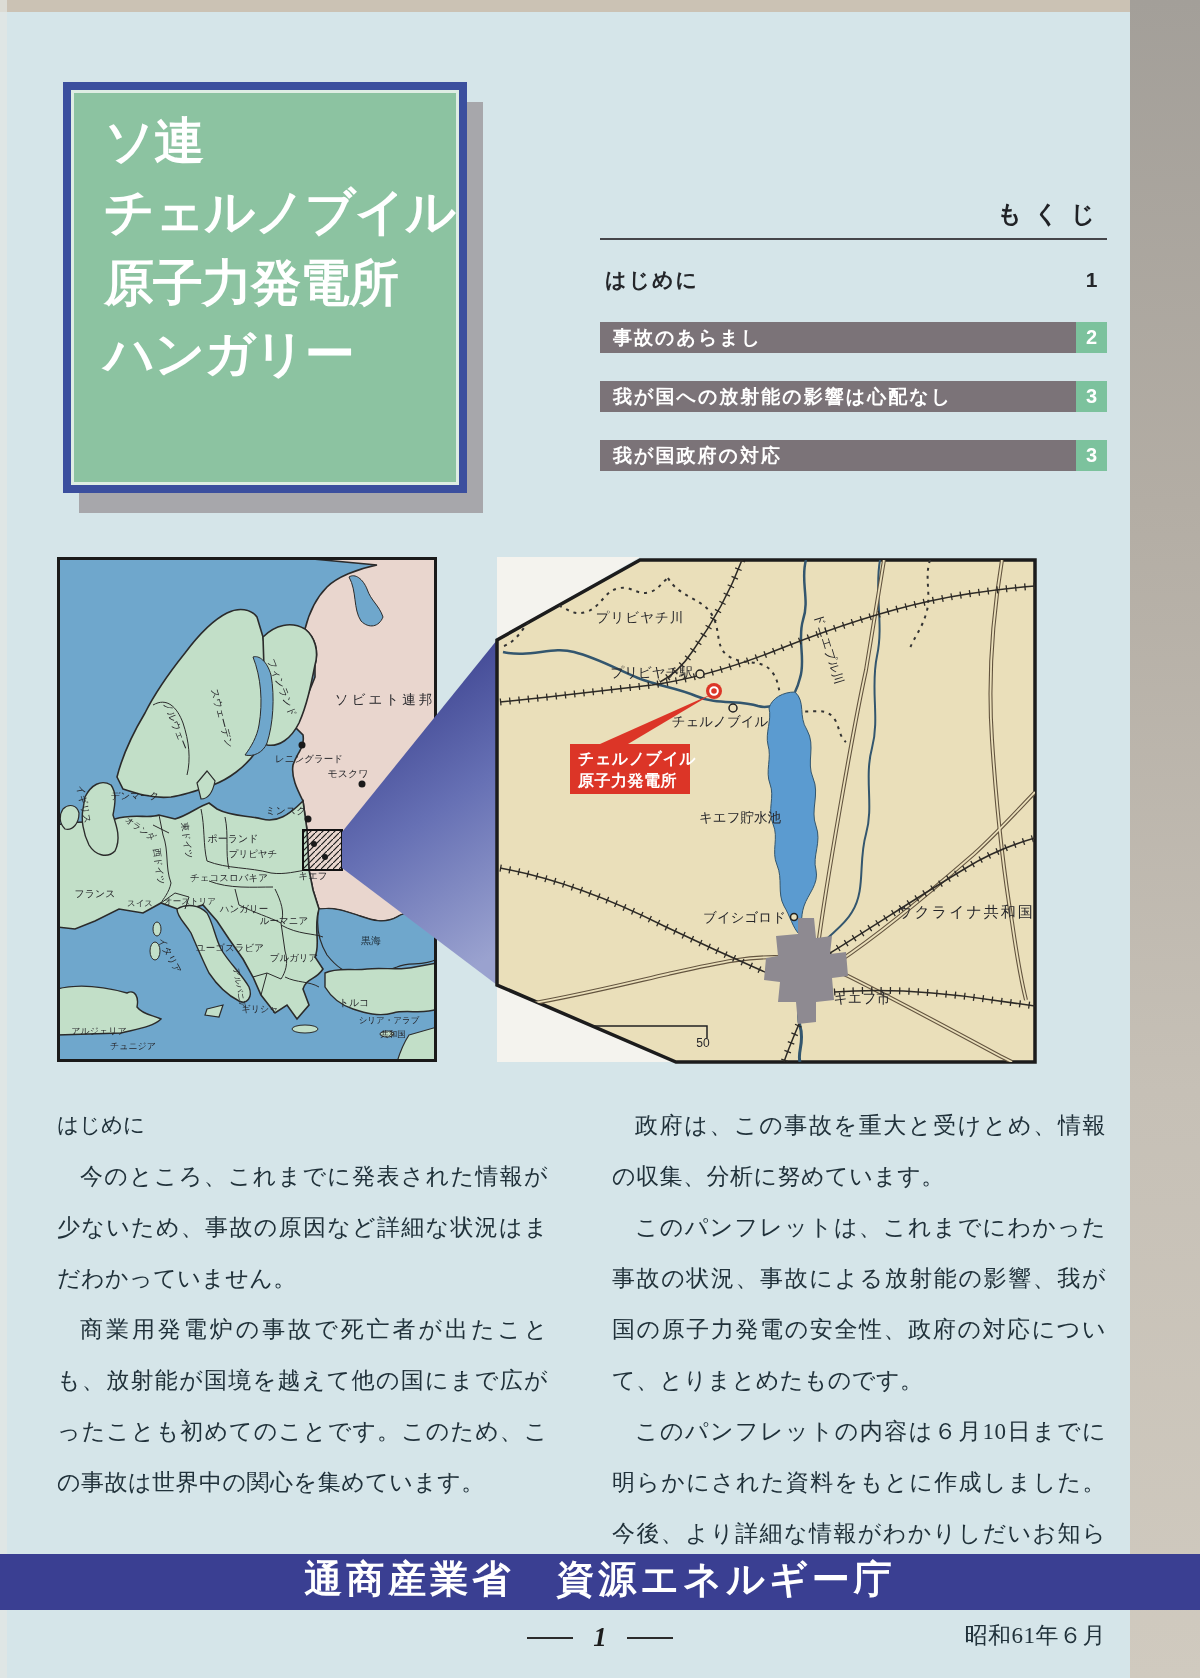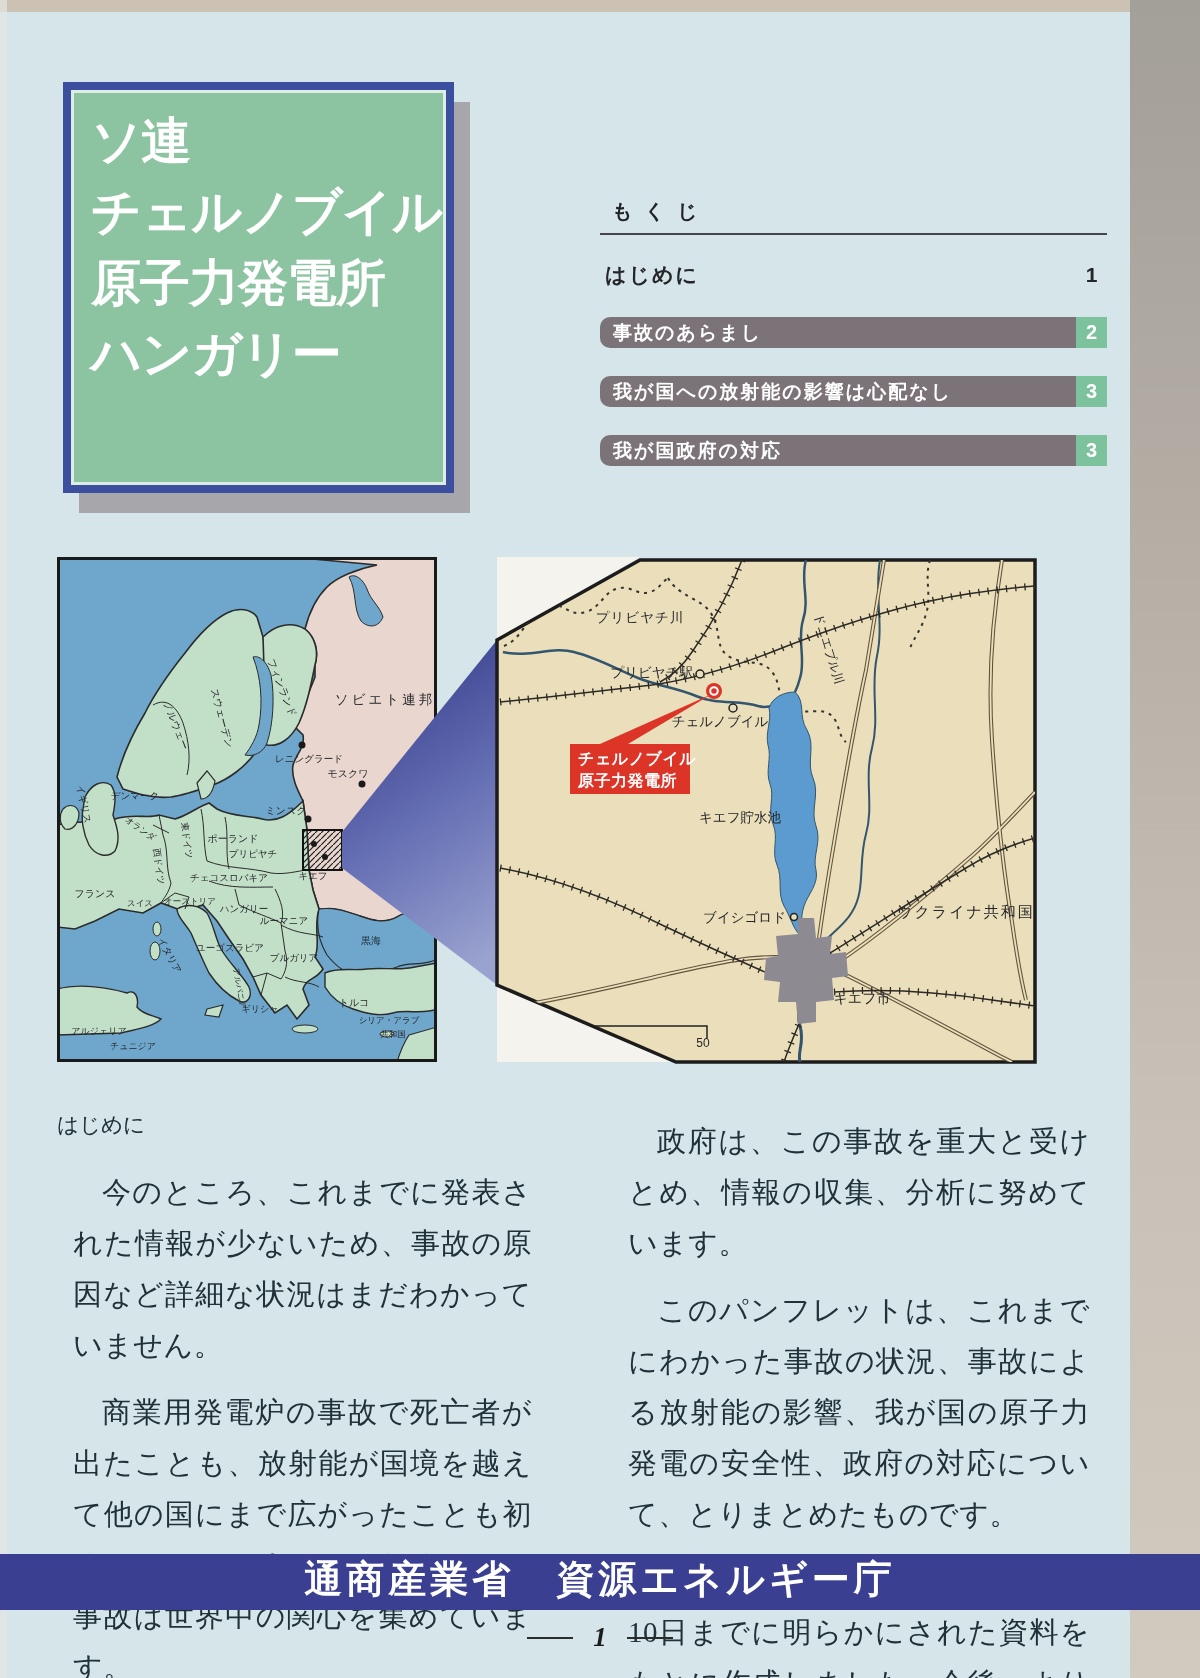--- a/index.html
+++ b/index.html
@@ -6,49 +6,49 @@
   .page{position:relative;width:1200px;height:1678px;background:#d5e5e9;overflow:hidden;
         font-family:"Liberation Sans","DejaVu Sans",sans-serif;}
   
   .edge-top{position:absolute;left:0;top:0;width:1200px;height:12px;background:#cbc2b4;}
   .edge-right{position:absolute;right:0;top:0;width:70px;height:1678px;
               background:linear-gradient(180deg,#a39f99 0%,#b3ada4 30%,#c6c0b6 65%,#d0cabf 100%);}
   .edge-left{position:absolute;left:0;top:0;width:7px;height:1678px;background:#e3e7e3;opacity:.7;}
 
   
   .title-block{position:absolute;left:63px;top:82px;width:337px;height:361px;
-               border:8px solid #3b4f9e;background:#8cc3a1;padding:16px 18px 18px 20px;
+               border:8px solid #3b4f9e;background:#8cc3a1;padding:16px 18px 18px 33px;
                box-shadow:16px 20px 0 #a7a7ab, inset 0 0 0 3px rgba(236,245,239,.85);}
   .title-line{font-size:50px;font-weight:bold;color:#ffffff;line-height:71px;
               letter-spacing:-1px;white-space:nowrap;}
 
   
   .toc{position:absolute;left:600px;top:198px;width:507px;}
-  .toc-heading{text-align:left;font-size:20px;font-weight:bold;letter-spacing:12px;
+  .toc-heading{text-align:right;font-size:24px;font-weight:bold;letter-spacing:12px;
                padding-left:12px;color:#202226;}
   .toc-rule{border-bottom:2px solid #45454a;margin-top:8px;}
   .toc-row-plain{display:flex;align-items:center;margin-top:26px;padding-left:5px;
                  font-size:21px;font-weight:bold;color:#24262a;letter-spacing:2px;}
   .toc-row-plain .toc-num{margin-left:auto;width:31px;text-align:center;letter-spacing:0;}
-  .toc-bar{display:flex;align-items:center;margin-top:28px;height:31px;background:#7b7378;color:#fff;border-radius:10px;}
+  .toc-bar{display:flex;align-items:center;margin-top:28px;height:31px;background:#7b7378;color:#fff;}
   .toc-bar-label{padding-left:13px;font-size:19px;font-weight:bold;letter-spacing:2px;}
   .toc-page{margin-left:auto;width:31px;height:31px;background:#7cc29d;display:flex;
             align-items:center;justify-content:center;font-size:20px;font-weight:bold;color:#fff;}
 
   
   .map-europe{position:absolute;left:57px;top:557px;width:380px;height:505px;}
   .map-detail{position:absolute;left:270px;top:552px;width:775px;height:520px;}
   svg text{font-family:"Liberation Sans","DejaVu Sans",sans-serif;}
 
   
   .col{position:absolute;font-family:"Liberation Serif","DejaVu Serif",serif;color:#20313a;}
   .col-left{left:57px;top:1100px;width:491px;}
   .col-right{left:612px;top:1100px;width:494px;}
   .intro-head{margin:0;font-size:21.5px;line-height:51px;font-weight:normal;}
-  .col p{margin:16px;font-size:29px;line-height:51px;text-align:justify;text-indent:1em;
+  .col p{margin:0;font-size:23px;line-height:51px;text-align:justify;text-indent:1em;
          letter-spacing:.5px;}
   .date-line{text-align:right !important;text-indent:0 !important;}
 
   
   .footer-bar{position:absolute;left:0;top:1554px;width:1200px;height:56px;background:#3a3f92;
               color:#fff;display:flex;justify-content:center;
               font-size:38px;font-weight:bold;letter-spacing:4px;}
   .pageno{position:absolute;left:0;top:1622px;width:1200px;display:flex;align-items:center;
           justify-content:center;gap:20px;}
   .pageno .dash{width:46px;border-top:2px solid #2b2b2b;}

